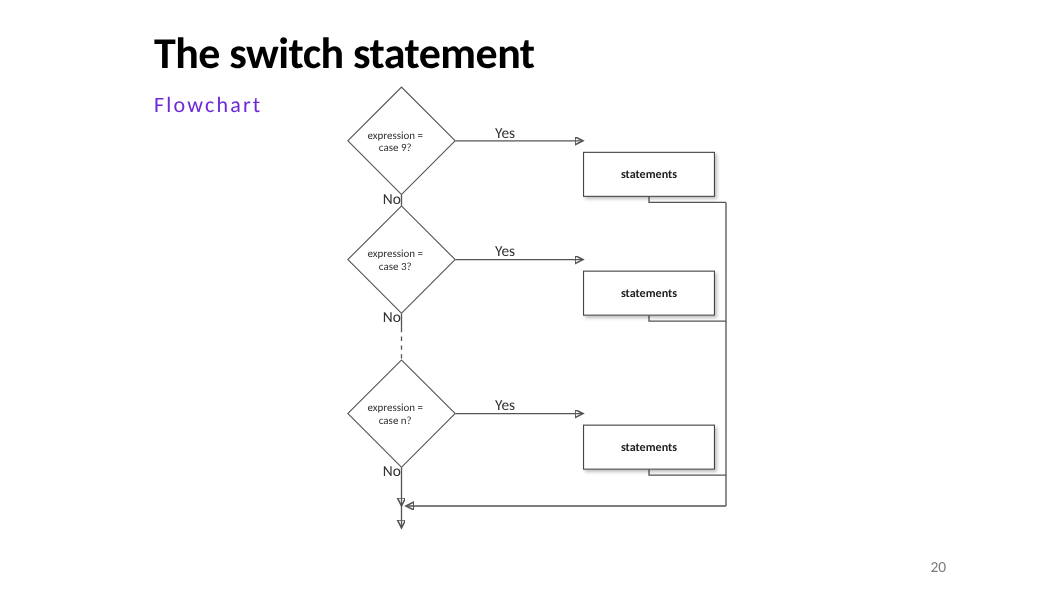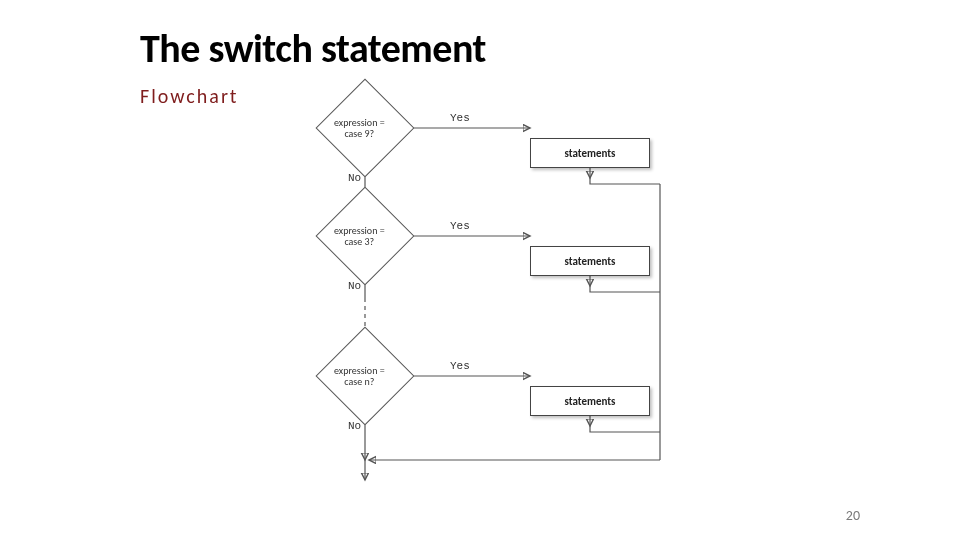--- a/index.html
+++ b/index.html
@@ -21,21 +21,21 @@
     font-weight: 700;
     letter-spacing: -0.5px;
   }
   .subtitle {
     position: absolute;
     left: 140px;
     top: 84px;
     font-size: 20px;
     font-weight: 400;
     letter-spacing: 2px;
-    color: #7f1d1d;
+    color: #6d28d9;
   }
   .page-number {
     position: absolute;
     right: 100px;
     bottom: 16px;
     font-size: 14px;
     color: #7a7a7a;
   }
 
   
@@ -72,38 +72,37 @@
     font-size: 10px;
     line-height: 1.1;
     color: #333;
     padding: 4px;
   }
 
   
   .rect {
     position: absolute;
     width: 120px;
-    height: 30px;
+    height: 41px;
     border: 1.5px solid #444;
     box-shadow: 2px 2px 3px rgba(0,0,0,0.25);
     background: #fff;
     display: flex;
     align-items: center;
     justify-content: center;
     font-size: 11px;
     font-weight: 600;
     color: #222;
   }
 
   
   .edge-label {
     position: absolute;
-    font-size: 11px;
+    font-size: 14px;
     color: #333;
-    font-family: Liberation Mono, monospace;
   }
 
   
   svg.connectors {
     position: absolute;
     left: 0; top: 0;
     width: 480px;
     height: 400px;
     pointer-events: none;
   }

